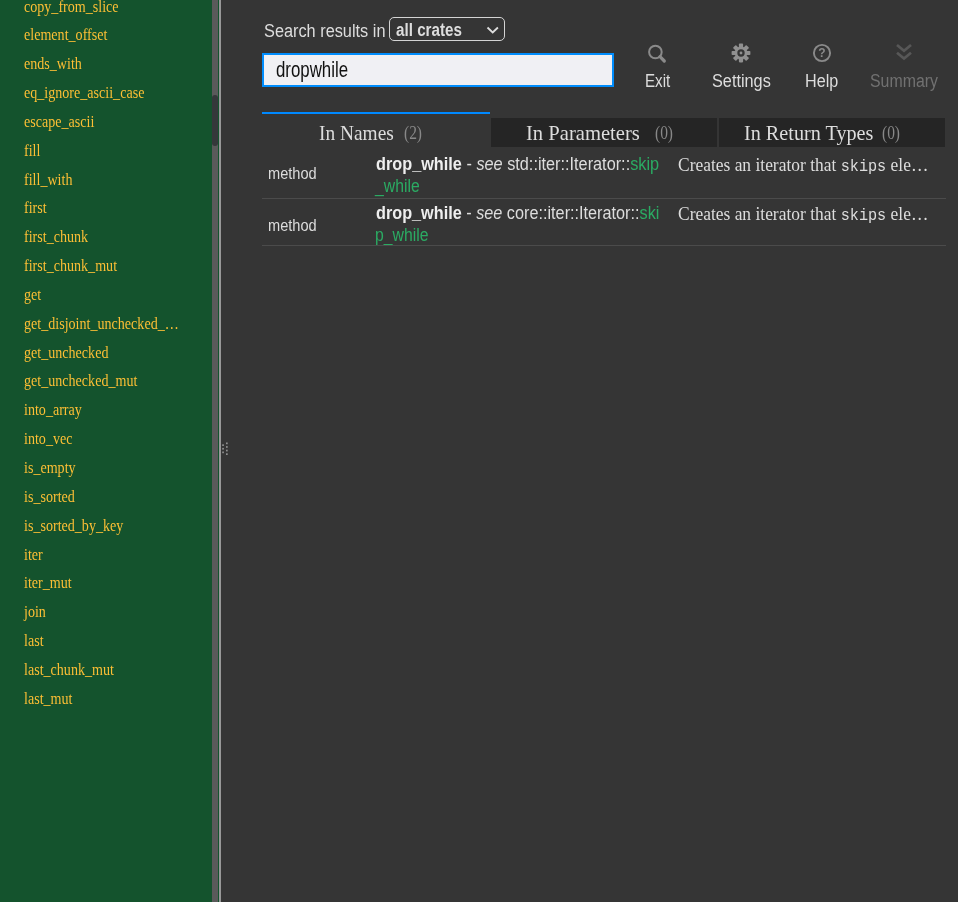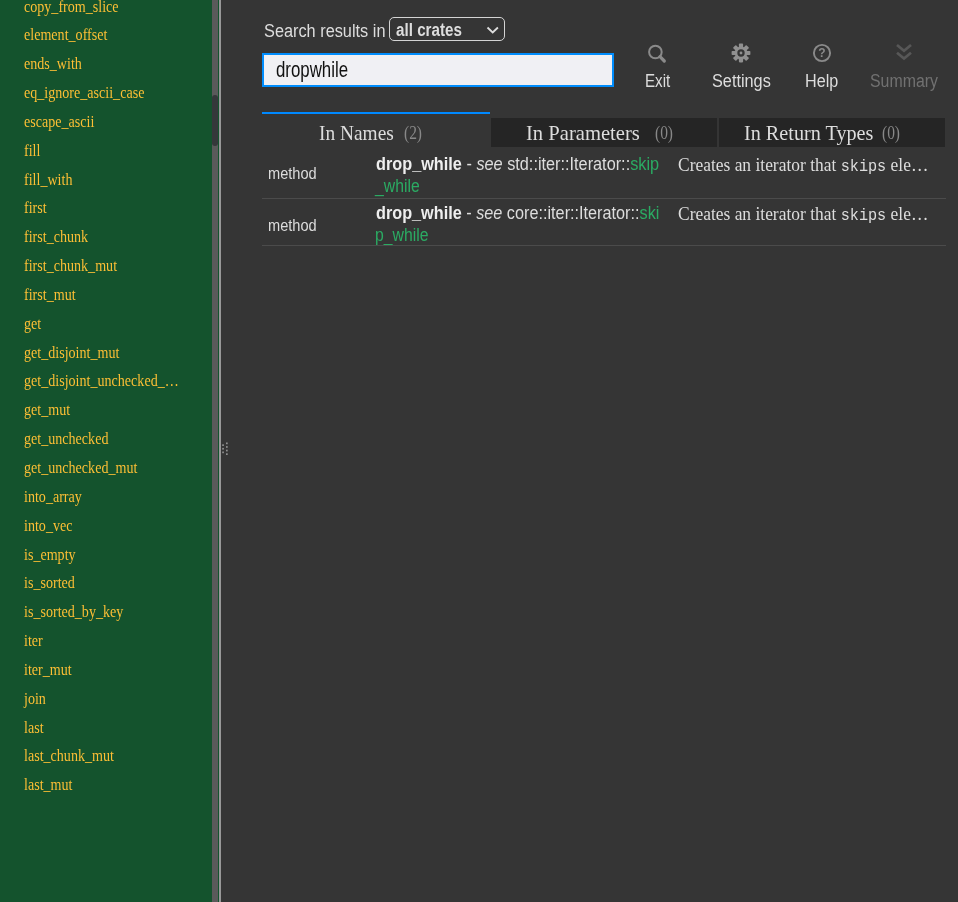--- a/index.html
+++ b/index.html
@@ -38,25 +38,22 @@
     <li><span>copy_from_slice</span></li>
     <li><span>element_offset</span></li>
     <li><span>ends_with</span></li>
     <li><span>eq_ignore_ascii_case</span></li>
     <li><span>escape_ascii</span></li>
     <li><span>fill</span></li>
     <li><span>fill_with</span></li>
     <li><span>first</span></li>
     <li><span>first_chunk</span></li>
     <li><span>first_chunk_mut</span></li>
-    <li><span>first_mut</span></li>
     <li><span>get</span></li>
-    <li><span>get_disjoint_mut</span></li>
     <li><span>get_disjoint_unchecked_…</span></li>
-    <li><span>get_mut</span></li>
     <li><span>get_unchecked</span></li>
     <li><span>get_unchecked_mut</span></li>
     <li><span>into_array</span></li>
     <li><span>into_vec</span></li>
     <li><span>is_empty</span></li>
     <li><span>is_sorted</span></li>
     <li><span>is_sorted_by_key</span></li>
     <li><span>iter</span></li>
     <li><span>iter_mut</span></li>
     <li><span>join</span></li>

